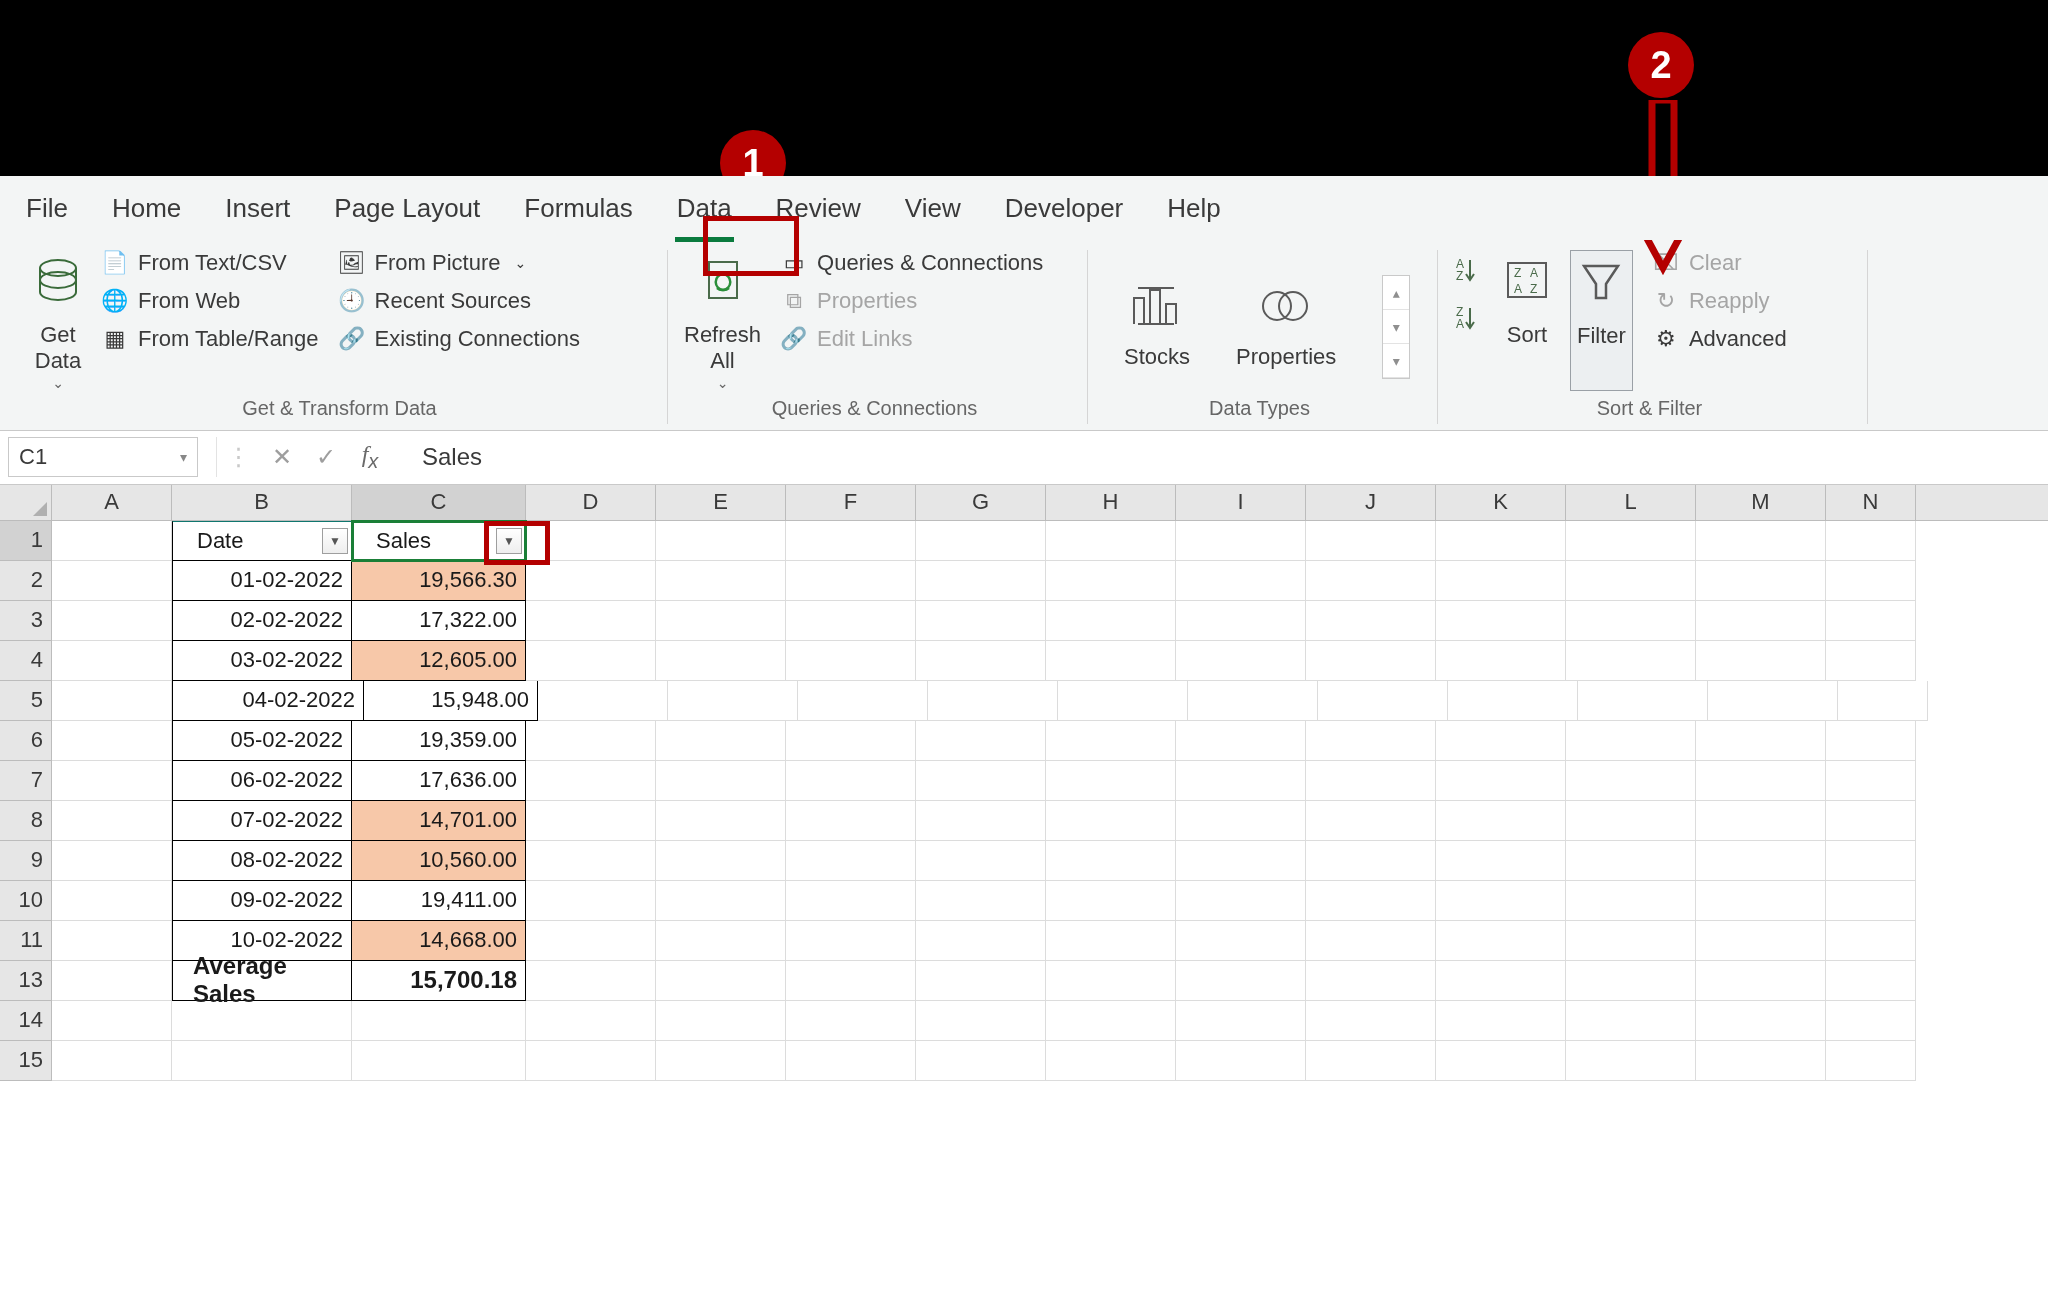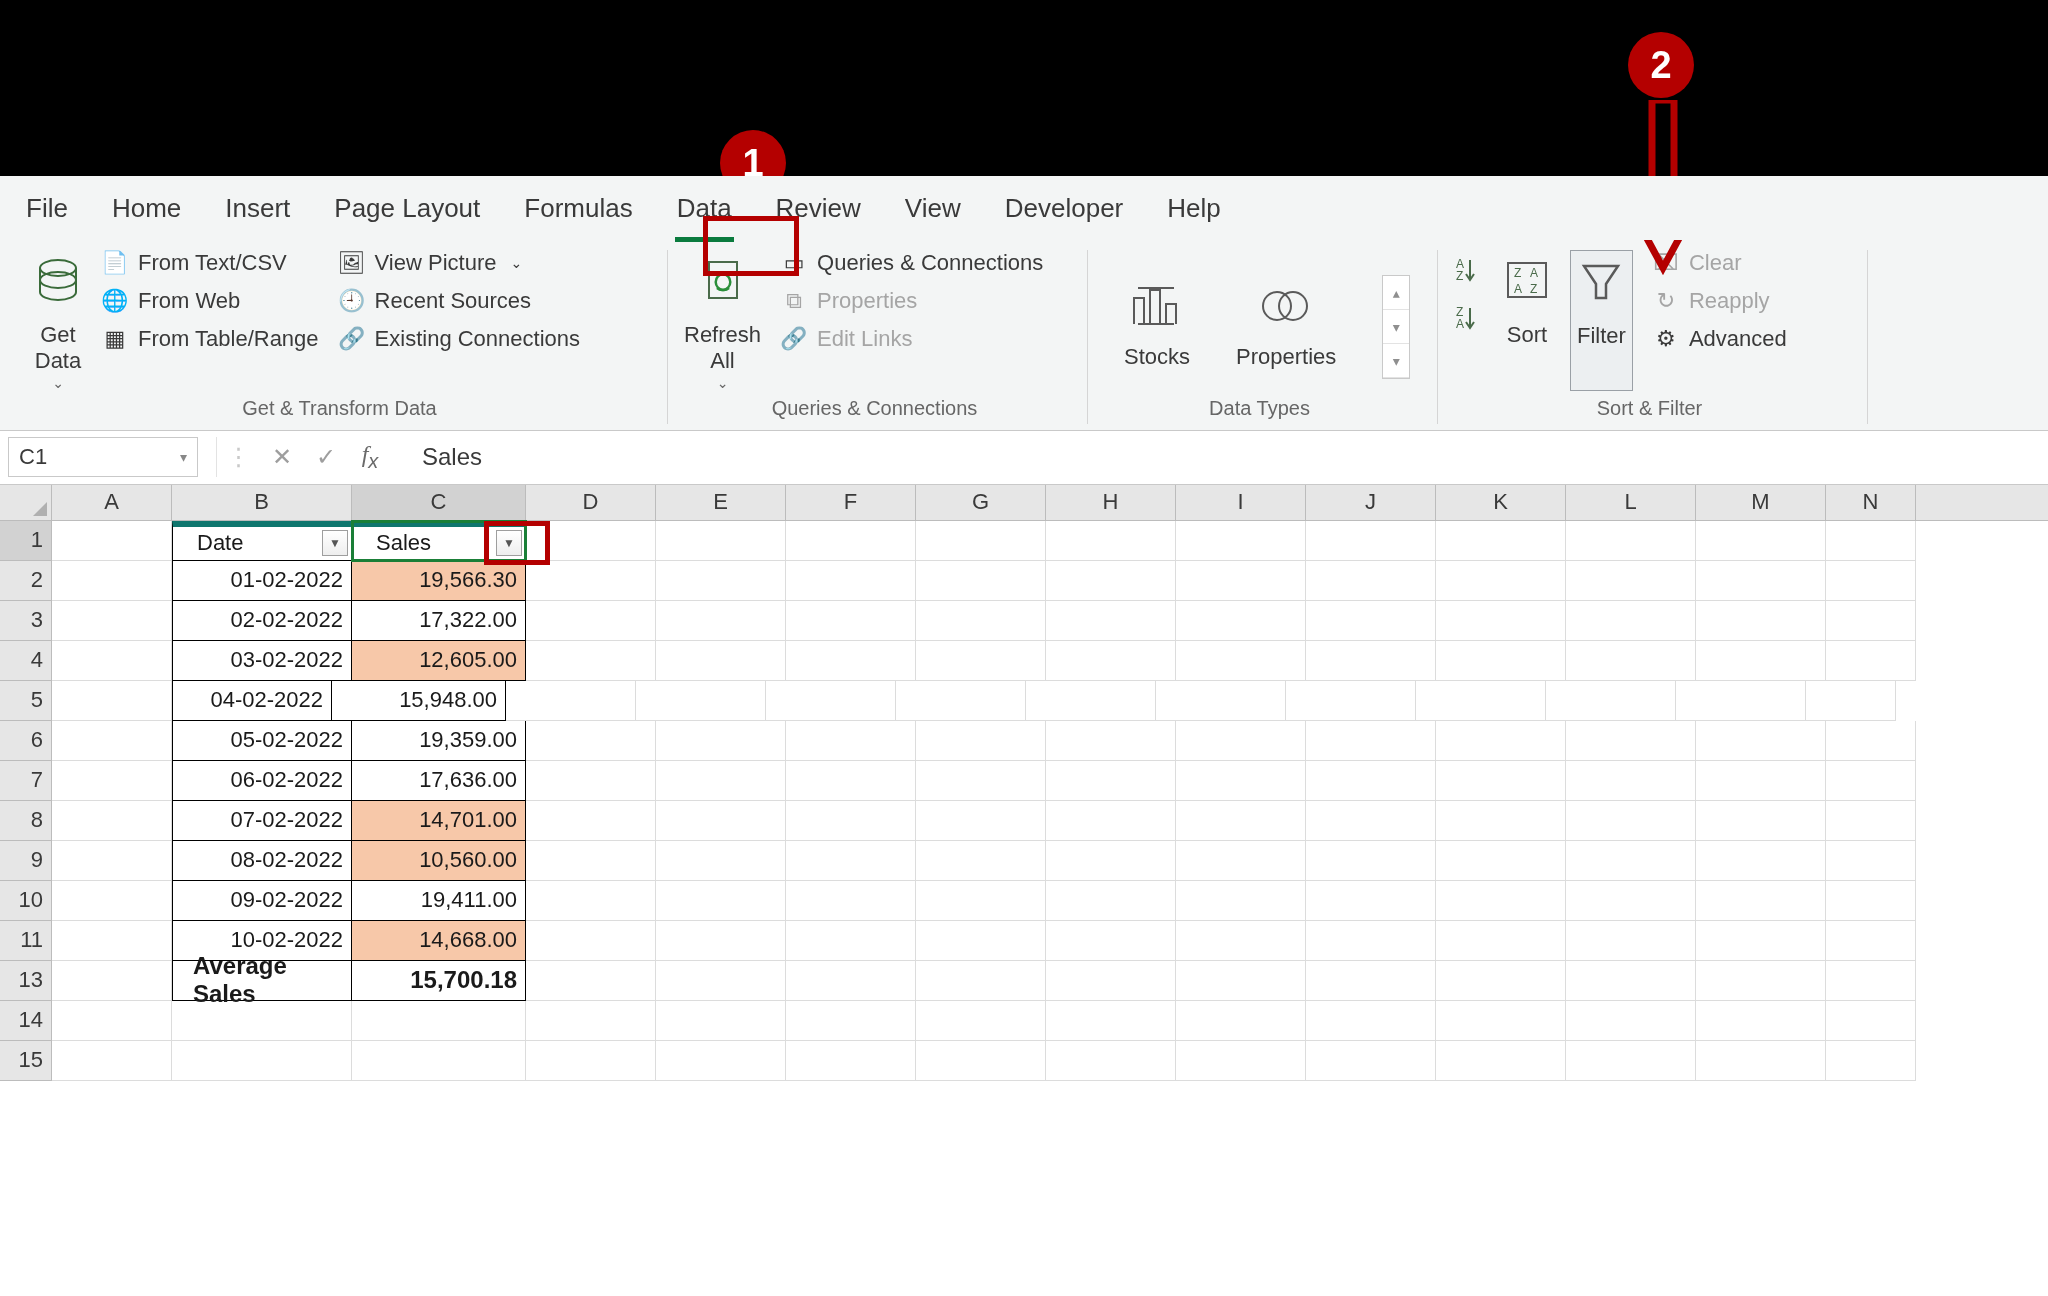--- a/index.html
+++ b/index.html
@@ -41,21 +41,21 @@
   .corner { width: 52px; background: #e6e6e6; border-right: 1px solid #bcbcbc; position: relative; }
   .corner::after { content: ""; position: absolute; right: 4px; bottom: 4px; width: 0; height: 0; border-left: 14px solid transparent; border-bottom: 14px solid #b0b0b0; }
   .col-h { border-right: 1px solid #bcbcbc; display: flex; align-items: center; justify-content: center; font-size: 22px; color: #3a3a3a; cursor: pointer; }
   .col-h.sel { background: #d2d2d2; }
   .row { display: flex; height: 40px; }
   .row-h { width: 52px; background: #e6e6e6; border-right: 1px solid #bcbcbc; border-bottom: 1px solid #bcbcbc; display: flex; align-items: center; justify-content: flex-end; padding-right: 8px; font-size: 22px; color: #3a3a3a; cursor: pointer; }
   .row-h.sel { background: #d2d2d2; }
   .cell { border-right: 1px solid #dcdcdc; border-bottom: 1px solid #dcdcdc; display: flex; align-items: center; font-size: 22px; color: #1a1a1a; padding: 0 8px; position: relative; }
   .cell.bordered { border-right: 1px solid #000; border-bottom: 1px solid #000; }
   .cell.bl { border-left: 1px solid #000; }
-  .cell.bt { border-top: 6px solid #0f766e; padding-left: 24px; }
+  .cell.bt { border-top: 1px solid #0f766e; padding-left: 24px; }
   .cell.hdr { background: #fff; }
   .cell.num { justify-content: flex-end; }
   .cell.hl { background: #f7c8a9; }
   .cell.bold { font-weight: 700; font-size: 24px; }
   .cell.selected { outline: 3px solid #1a7f37; outline-offset: -2px; background: #fff; z-index: 5; }
   .filter-btn { position: absolute; right: 3px; top: 50%; transform: translateY(-50%); width: 26px; height: 26px; border: 1px solid #9e9e9e; background: linear-gradient(#fff,#eee); display: flex; align-items: center; justify-content: center; font-size: 12px; color: #555; cursor: pointer; }
   .red-box { position: absolute; border: 5px solid #b40000; z-index: 10; pointer-events: none; }
 </style>
 </head>
 <body>
@@ -109,21 +109,21 @@
               <span>From Web</span>
             </div>
           <div class="small-btn">
               <span class="ico">▦</span>
               <span>From Table/Range</span>
             </div>
         </div>
         <div class="small-list">
           <div class="small-btn">
               <span class="ico">🖼</span>
-              <span>View Picture</span>
+              <span>From Picture</span>
               <span style="font-size:14px;margin-left:4px;">⌄</span>
             </div>
           <div class="small-btn">
               <span class="ico">🕘</span>
               <span>Recent Sources</span>
             </div>
           <div class="small-btn">
               <span class="ico">🔗</span>
               <span>Existing Connections</span>
             </div>
@@ -342,21 +342,21 @@
           <div class="cell" style="width: 130px;"></div>
           <div class="cell" style="width: 130px;"></div>
           <div class="cell" style="width: 130px;"></div>
           <div class="cell" style="width: 130px;"></div>
           <div class="cell" style="width: 130px;"></div>
           <div class="cell" style="width: 90px;"></div>
         </div>
         <div class="row">
           <div class="row-h">5</div>
           <div class="cell" style="width: 120px;"></div>
-          <div class="cell bordered bl num" style="width: 160px;">04-02-2022</div>
+          <div class="cell bordered bl num" style="width: 192px;">04-02-2022</div>
           <div class="cell bordered num" style="width: 174px;">15,948.00</div>
           <div class="cell" style="width: 130px;"></div>
           <div class="cell" style="width: 130px;"></div>
           <div class="cell" style="width: 130px;"></div>
           <div class="cell" style="width: 130px;"></div>
           <div class="cell" style="width: 130px;"></div>
           <div class="cell" style="width: 130px;"></div>
           <div class="cell" style="width: 130px;"></div>
           <div class="cell" style="width: 130px;"></div>
           <div class="cell" style="width: 130px;"></div>

